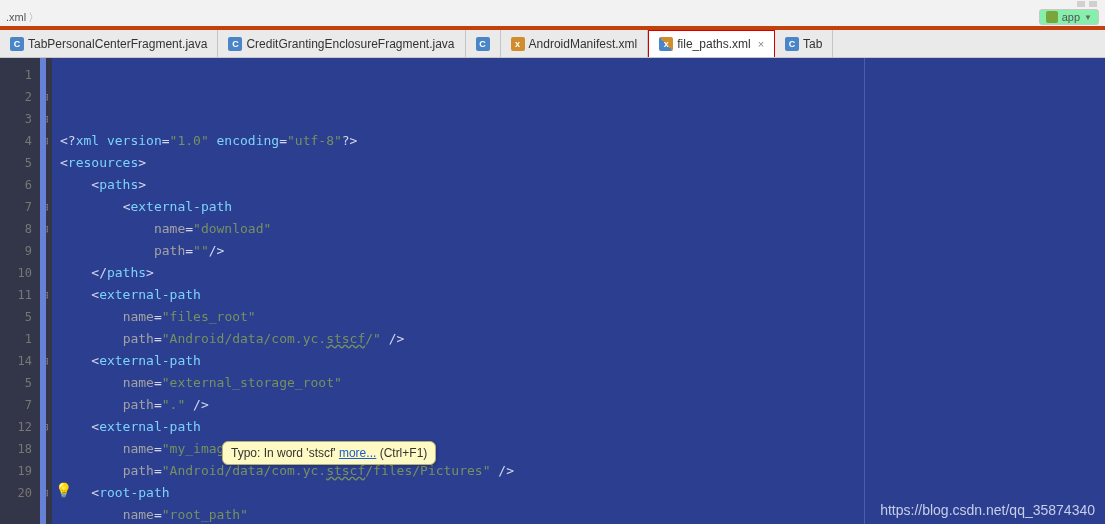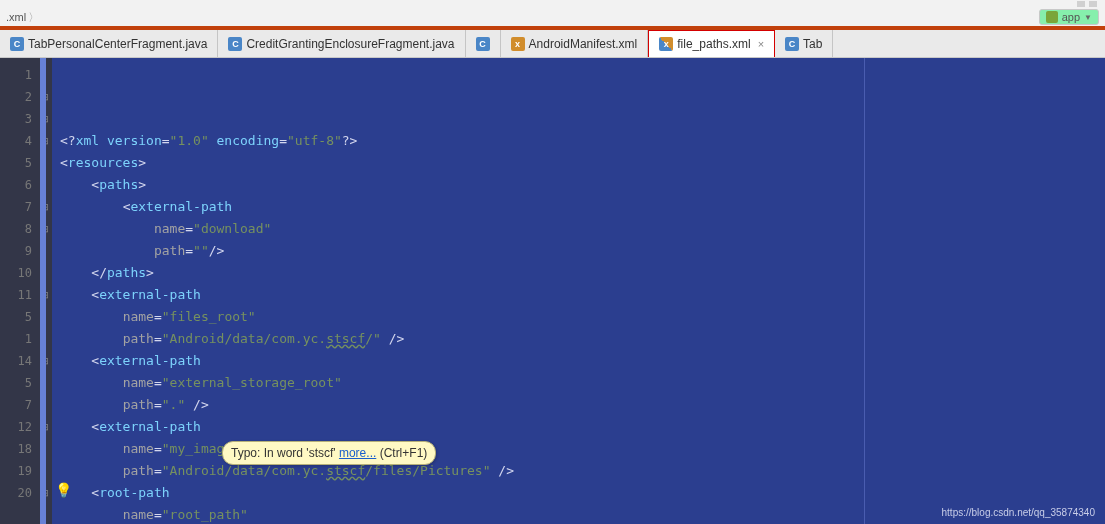--- a/index.html
+++ b/index.html
@@ -19,26 +19,26 @@
 .gutter{width:38px;background:#333648;color:#777;text-align:right;padding:6px 6px 0 0;font-family:Consolas,monospace;font-size:12px;line-height:22px;user-select:none}
 .fold{width:14px;background:#333648;padding-top:6px}
 .fold div{height:22px;display:flex;align-items:center;justify-content:center;color:#888;font-size:9px}
 .code{flex:1;padding:6px 0 0 8px;font-family:Consolas,monospace;font-size:13px;line-height:22px;color:#c5c8e0;white-space:pre;position:relative;overflow:hidden}
 .code .line{height:22px}
 .t-punct{color:#d4d7ef}
 .t-tag{color:#7dd3fc}
 .t-attr{color:#a3a3a3}
 .t-str{color:#76915f}
 .t-underline{text-decoration:underline wavy #76915f}
-.tooltip{position:absolute;background:#fff9c4;border:1px solid #b5b079;color:#333;font-size:12px;padding:4px 8px;border-radius:11px;font-family:"Segoe UI",Arial,sans-serif;box-shadow:1px 1px 3px rgba(0,0,0,0.2)}
+.tooltip{position:absolute;background:#fff9c4;border:1px solid #b5b079;color:#333;font-size:12px;padding:4px 8px;border-radius:6px;font-family:"Segoe UI",Arial,sans-serif;box-shadow:1px 1px 3px rgba(0,0,0,0.2)}
 .tooltip a{color:#1a5fcc;text-decoration:underline}
 .bulb{position:absolute;left:55px;top:424px;width:16px;height:16px;color:#f5c84a;font-size:14px}
 .sel-bar{position:absolute;top:0;left:40px;width:6px;height:100%;background:#6781d6}
 .vline{position:absolute;top:0;right:240px;width:1px;height:100%;background:#4a5db0}
-.watermark{position:absolute;right:10px;bottom:6px;color:#c8cde8;font-size:10px;font-family:Arial}
+.watermark{position:absolute;right:10px;bottom:6px;color:#c8cde8;font-size:14px;font-family:Arial}
 .toprow{height:8px;background:#f2f2f2;display:flex;align-items:center;justify-content:flex-end;padding-right:8px;gap:4px}
 .mini{width:8px;height:6px;background:#d0d0d0}
 </style>
 </head>
 <body>
 
 <div class="toprow">
   <div class="mini"></div>
   <div class="mini"></div>
 </div>

